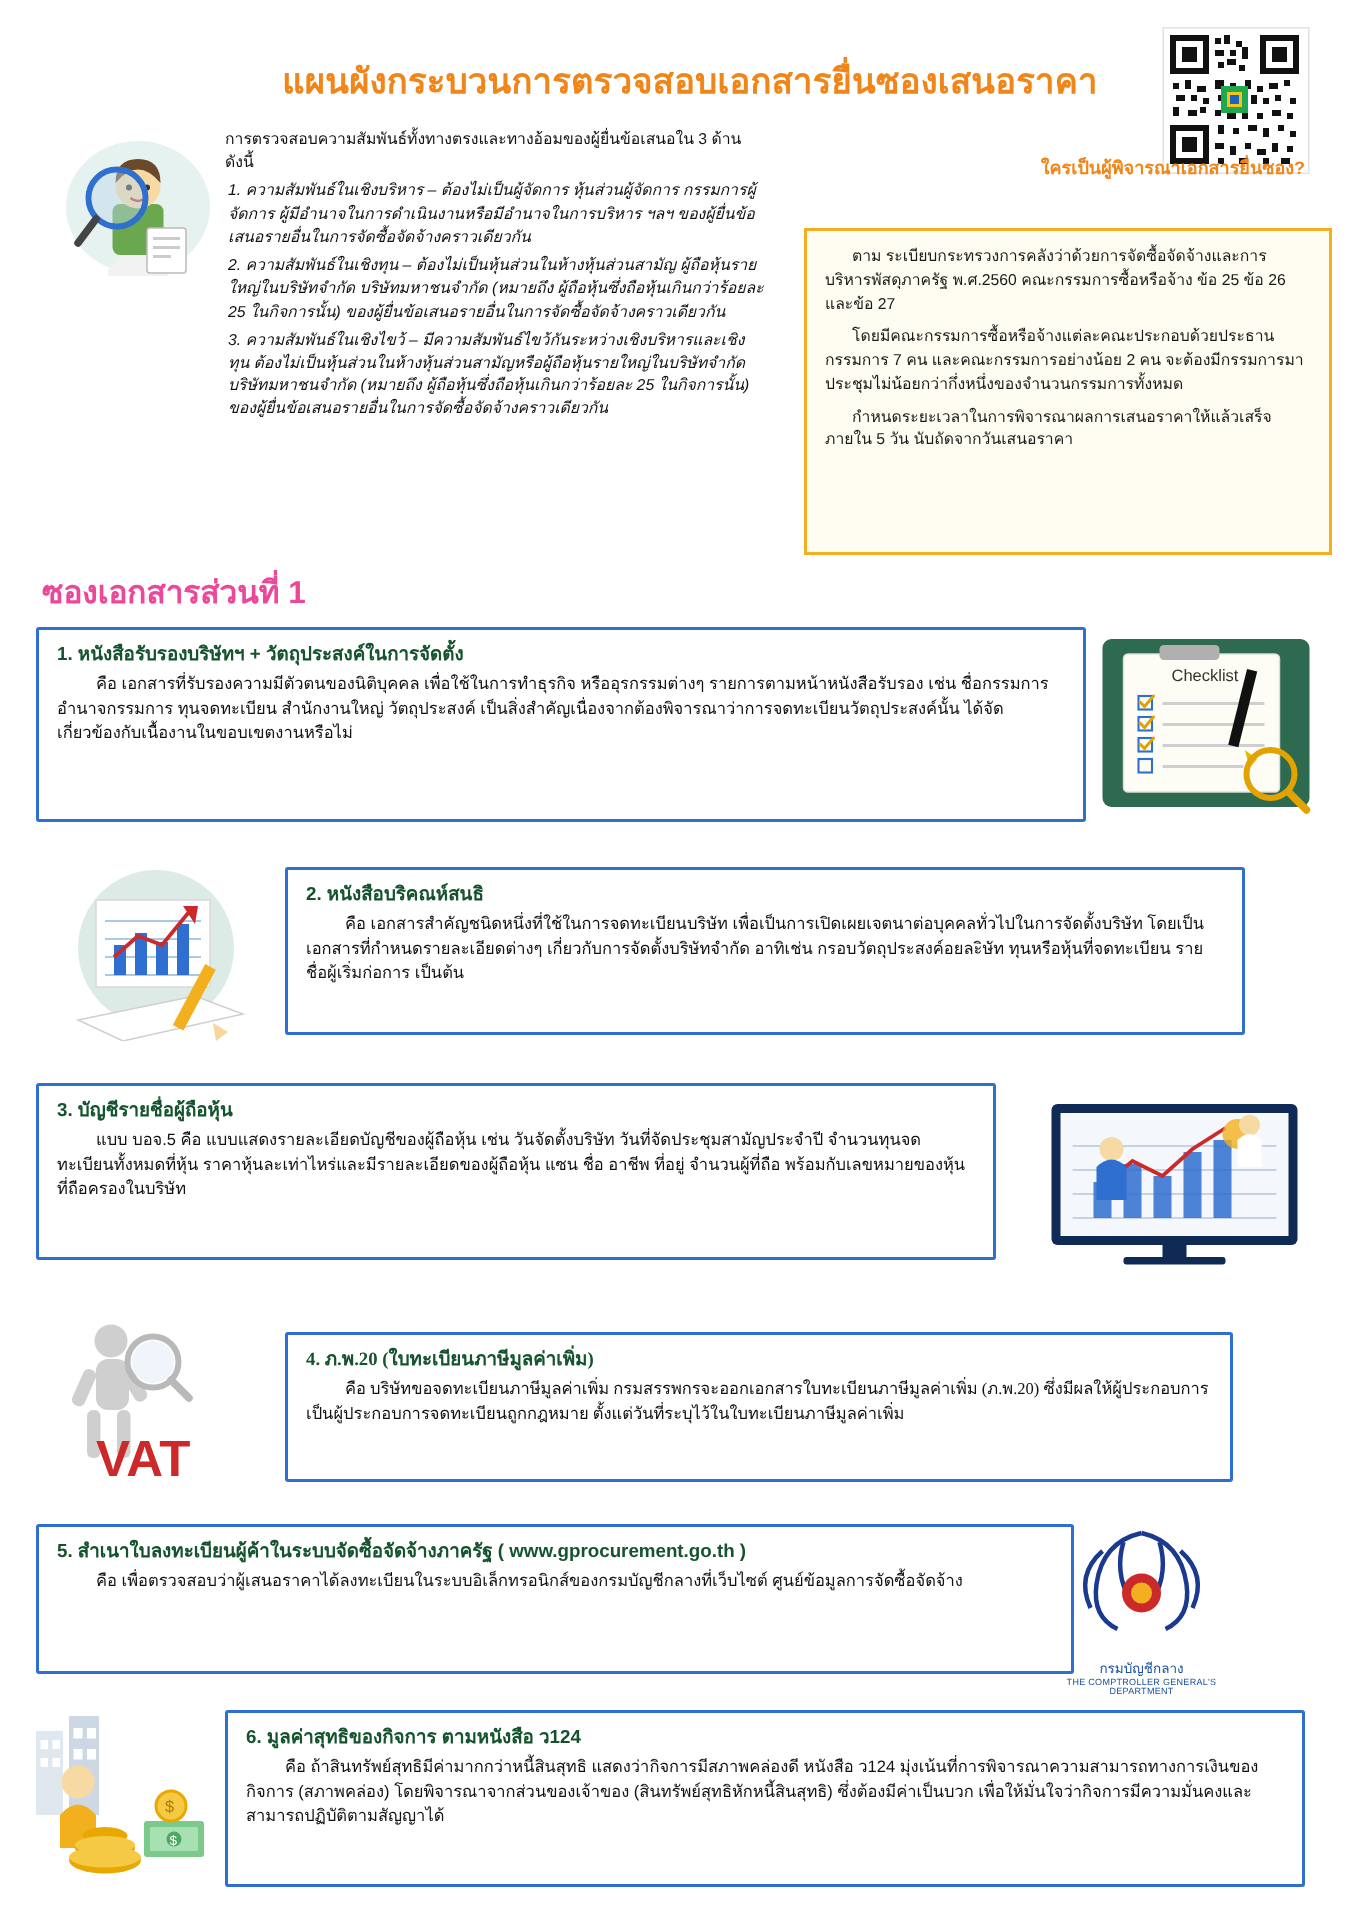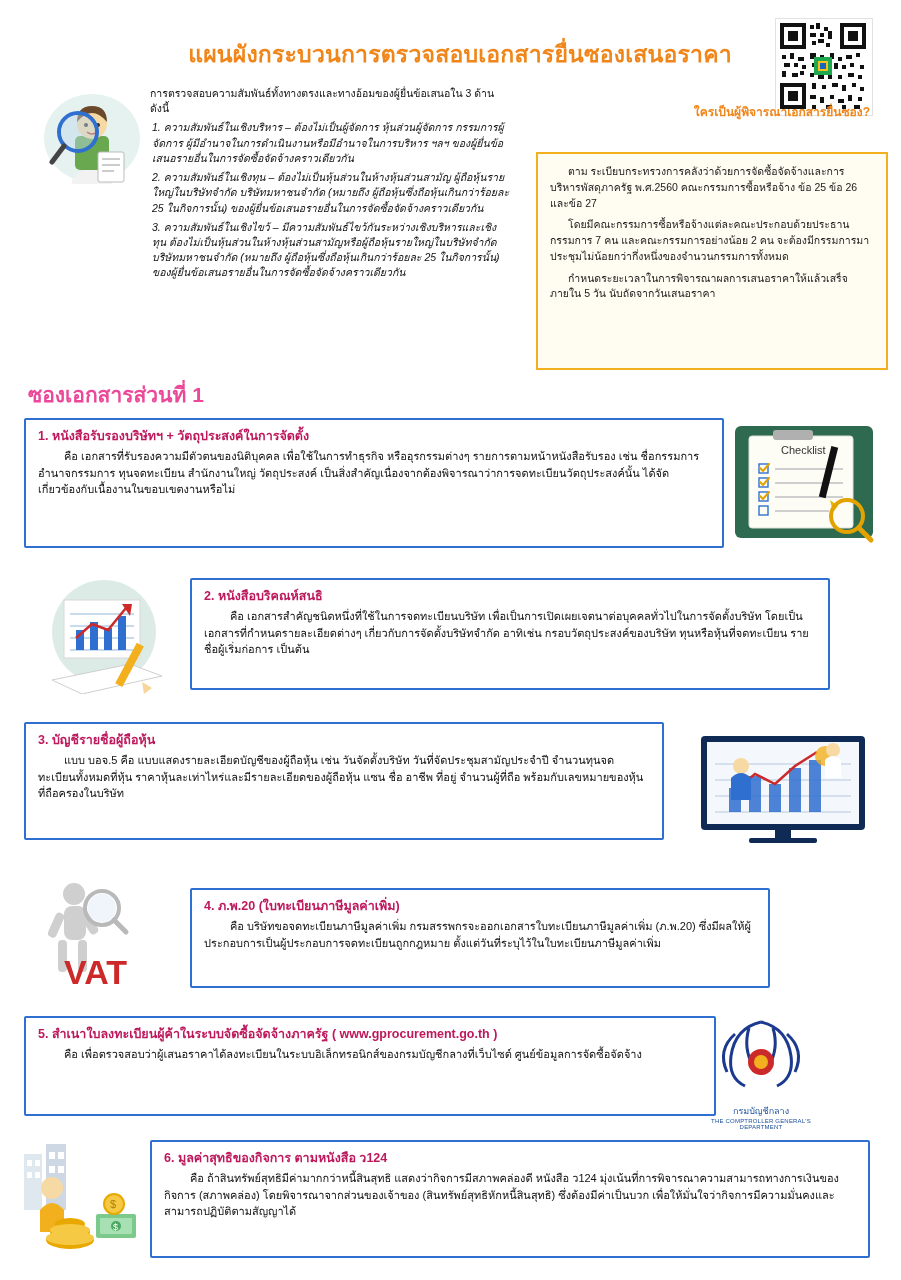--- a/index.html
+++ b/index.html
@@ -105,35 +105,35 @@
   .card {
     position: absolute;
     border: 2px solid #2f6fd0;
     background: #ffffff;
     box-sizing: border-box;
     border-radius: 2px;
   }
   .card .hd {
     font-size: 12.5px;
     font-weight: bold;
-    color: #be185d;
+    color: #14532d;
     padding: 6px 4px 2px 12px;
   }
   .card .bd {
     font-size: 11px;
     line-height: 1.5;
     padding: 0 12px 8px 12px;
     color: #111;
   }
   .card .bd p { margin: 0 0 2px 0; text-indent: 26px; }
 
   .card1 { left: 24px; top: 418px; width: 700px; height: 130px; }
   .card2 { left: 190px; top: 578px; width: 640px; height: 112px; }
   .card3 { left: 24px; top: 722px; width: 640px; height: 118px; }
-  .card4 { left: 190px; top: 888px; width: 580px; height: 100px; }
+  .card4 { left: 190px; top: 888px; width: 632px; height: 100px; font-family: Liberation Serif, serif; }
   .card5 { left: 24px; top: 1016px; width: 692px; height: 100px; }
   .card6 { left: 150px; top: 1140px; width: 720px; height: 118px; }
 
   
   .ill { position: absolute; }
   .ill-checklist { right: 22px; top: 420px; width: 150px; height: 128px; }
   .ill-chart { left: 30px; top: 576px; width: 148px; height: 118px; }
   .ill-screen { right: 18px; top: 726px; width: 200px; height: 118px; }
   .ill-vat { left: 28px; top: 878px; width: 150px; height: 112px; }
   .ill-logo { right: 70px; top: 1012px; width: 140px; height: 110px; }
@@ -323,21 +323,21 @@
       </g>
       <polyline points="46,62 62,48 78,54 96,32" fill="none" stroke="#cc2a2a" stroke-width="2.5"></polyline>
       <polygon points="92,28 102,28 100,40" fill="#cc2a2a"></polygon>
       <rect x="96" y="66" width="8" height="46" transform="rotate(28 100 88)" fill="#f2b01e"></rect>
       <polygon points="112,106 122,112 114,118" fill="#f6d69a"></polygon>
     </svg>
   </div>
   <div class="card card2">
     <div class="hd">2. หนังสือบริคณห์สนธิ</div>
     <div class="bd">
-        <p>คือ เอกสารสำคัญชนิดหนึ่งที่ใช้ในการจดทะเบียนบริษัท เพื่อเป็นการเปิดเผยเจตนาต่อบุคคลทั่วไปในการจัดตั้งบริษัท โดยเป็นเอกสารที่กำหนดรายละเอียดต่างๆ เกี่ยวกับการจัดตั้งบริษัทจำกัด อาทิเช่น กรอบวัตถุประสงค์ของบริษัท ทุนหรือหุ้นที่จดทะเบียน รายชื่อผู้เริ่มก่อการ เป็นต้น</p>
+        <p>คือ เอกสารสำคัญชนิดหนึ่งที่ใช้ในการจดทะเบียนบริษัท เพื่อเป็นการเปิดเผยเจตนาต่อบุคคลทั่วไปในการจัดตั้งบริษัท โดยเป็นเอกสารที่กำหนดรายละเอียดต่างๆ เกี่ยวกับการจัดตั้งบริษัทจำกัด อาทิเช่น กรอบวัตถุประสงค์อยละิษัท ทุนหรือหุ้นที่จดทะเบียน รายชื่อผู้เริ่มก่อการ เป็นต้น</p>
       </div>
   </div>
 
   <div class="card card3">
     <div class="hd">3. บัญชีรายชื่อผู้ถือหุ้น</div>
     <div class="bd">
         <p>แบบ บอจ.5 คือ แบบแสดงรายละเอียดบัญชีของผู้ถือหุ้น เช่น วันจัดตั้งบริษัท วันที่จัดประชุมสามัญประจำปี จำนวนทุนจดทะเบียนทั้งหมดที่หุ้น ราคาหุ้นละเท่าไหร่และมีรายละเอียดของผู้ถือหุ้น แซน ชื่อ อาชีพ ที่อยู่ จำนวนผู้ที่ถือ พร้อมกับเลขหมายของหุ้นที่ถือครองในบริษัท</p>
       </div>
   </div>
   <div class="ill ill-screen">

